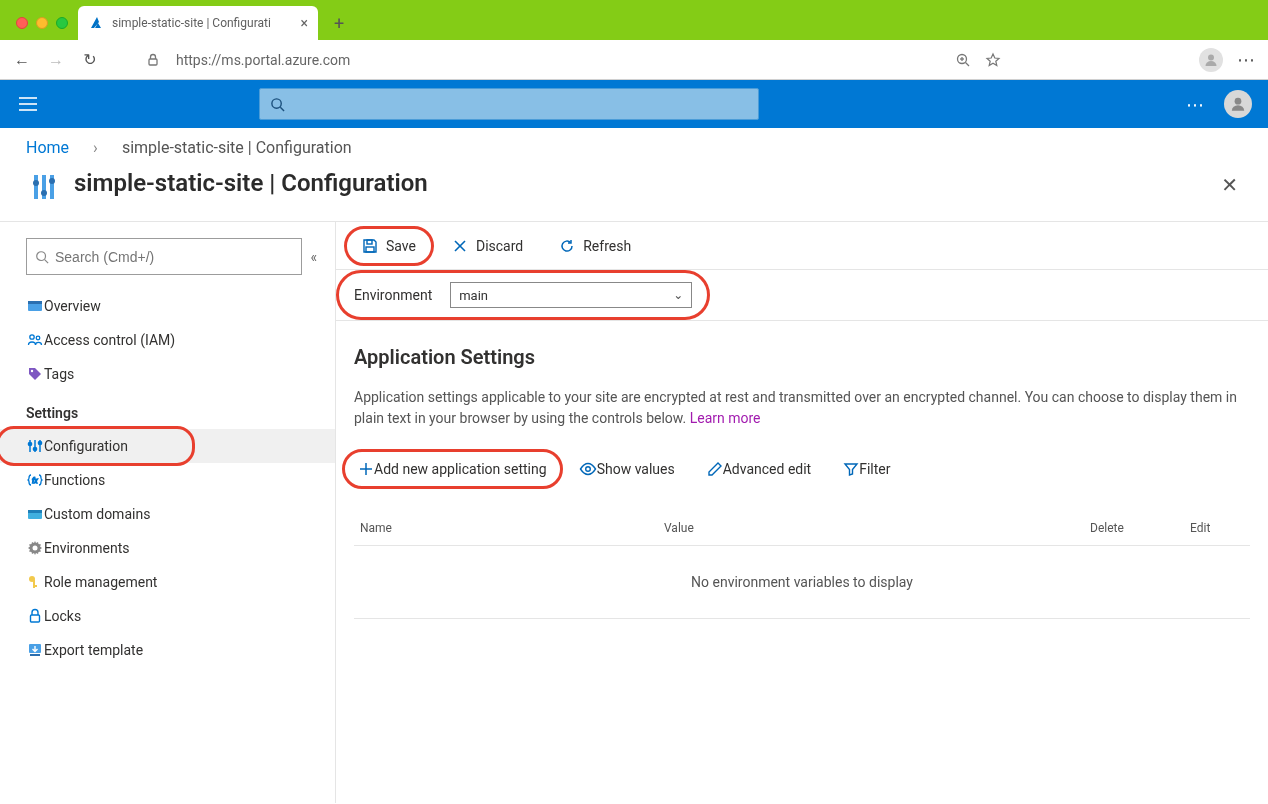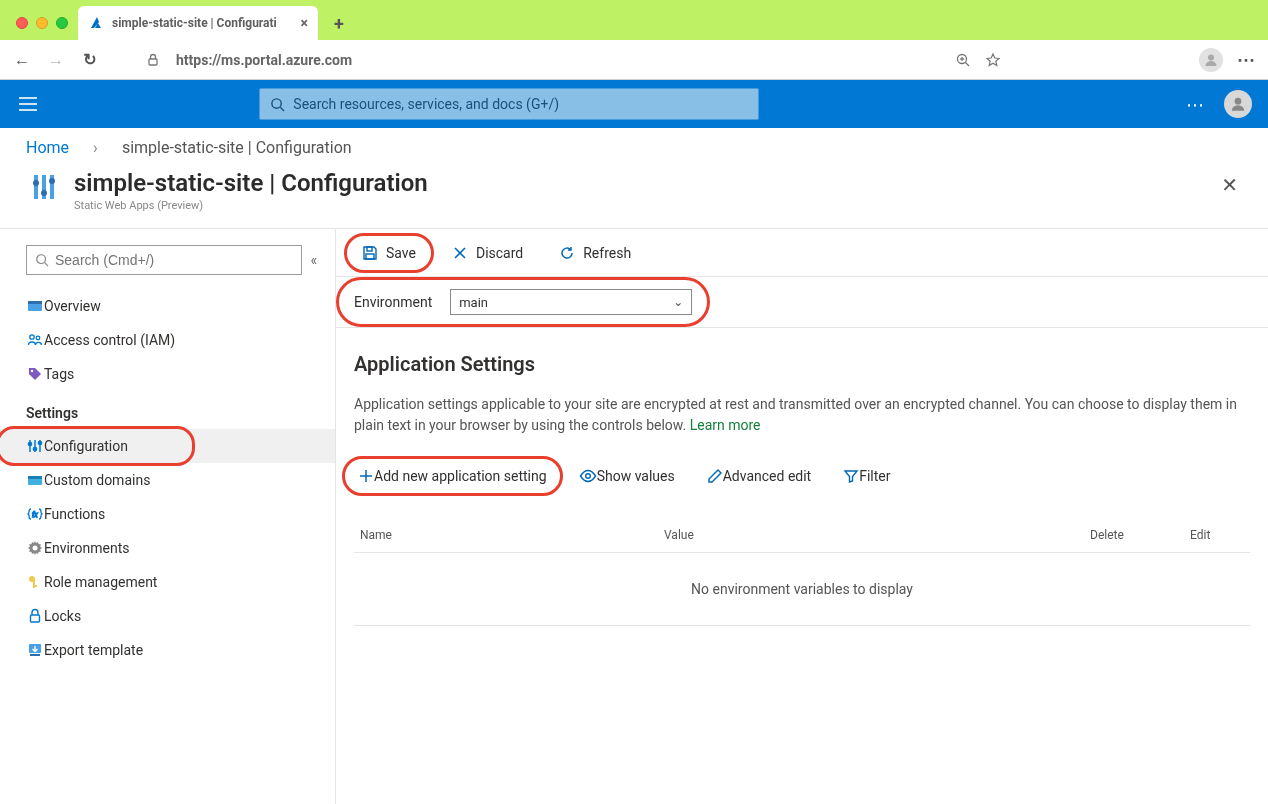--- a/index.html
+++ b/index.html
@@ -7,21 +7,21 @@
     font-family: -apple-system, BlinkMacSystemFont, "Segoe UI", Roboto, Helvetica, Arial, sans-serif;
     font-size: 14px;
     color: #323130;
     background: #fff;
     width: 1268px;
     height: 804px;
     overflow: hidden;
   }
 
   
-  .browser-chrome { background: #bef264; font-weight: bold; }
+  .browser-chrome { background: #84cc16; }
   .tab-strip {
     height: 40px;
     display: flex;
     align-items: flex-end;
     padding-left: 10px;
   }
   .traffic-lights { display: flex; gap: 8px; align-items: center; height: 34px; padding: 0 10px 0 6px; }
   .traffic-light { width: 12px; height: 12px; border-radius: 50%; }
   .tl-red { background: #ff5f57; border: 0.5px solid #e0443e; }
   .tl-yellow { background: #febc2e; border: 0.5px solid #d89d22; }
@@ -135,21 +135,21 @@
     width: 336px;
     border-right: 1px solid #e5e5e5;
     padding: 16px 0 0 0;
   }
   .sidebar-search-row {
     display:flex; align-items:center; gap:8px;
     padding: 0 18px 14px 26px;
   }
   .sidebar-search {
     flex: 1;
-    height: 30px;
+    height: 37px;
     border: 1px solid #9c9c9c;
     display: flex;
     align-items: center;
     padding: 0 8px;
     color: #777;
     gap: 6px;
   }
   .sidebar-search input {
     border: none; outline: none; flex:1; font-size: 14px; color:#333;
   }
@@ -195,21 +195,21 @@
     width: 242px; height: 26px;
     border: 1px solid #888;
     display:flex; align-items:center; justify-content:space-between;
     padding: 0 8px; font-size: 13px; color:#333;
   }
   .chev { font-size: 12px; color:#555; }
 
   .section-body { padding: 24px 18px; }
   .section-body h2 { font-size: 20px; font-weight: 600; margin-bottom: 18px; }
   .section-body p { color:#555; line-height: 1.5; }
-  .section-body p a { color:#15803d; text-decoration: none; }
+  .section-body p a { color:#a21caf; text-decoration: none; }
 
   .action-row {
     display:flex; align-items:center; gap: 24px;
     margin-top: 26px;
     font-size: 14px;
   }
   .action-btn { display:flex; align-items:center; color:#323130; padding: 6px 4px; }
   .action-btn .ci { color:#0067b8; display:flex; }
 
   .table-header {
@@ -313,21 +313,20 @@
         <line x1="0" y1="1" x2="18" y2="1"></line>
         <line x1="0" y1="7" x2="18" y2="7"></line>
         <line x1="0" y1="13" x2="18" y2="13"></line>
       </svg>
   </div>
   <div class="global-search">
     <svg width="15" height="15" viewBox="0 0 16 16" fill="none" stroke="#1b4f7c" stroke-width="1.5">
         <circle cx="7" cy="7" r="5"></circle>
         <line x1="11" y1="11" x2="15" y2="15"></line>
       </svg>
-    <span>Search resources, services, and docs (G+/)</span>
   </div>
   <div class="topbar-right">
     <div class="topbar-dots">⋯</div>
     <div class="topbar-avatar">
       <svg width="18" height="18" viewBox="0 0 16 16" fill="#888">
           <circle cx="8" cy="5.5" r="3"></circle>
           <path d="M2.5 14 a5.5 5 0 0 1 11 0 Z"></path>
         </svg>
     </div>
   </div>
@@ -345,21 +344,20 @@
       <rect x="6" y="4" width="4" height="24" fill="#4aa0e6"></rect>
       <rect x="14" y="4" width="4" height="24" fill="#4aa0e6"></rect>
       <rect x="22" y="4" width="4" height="24" fill="#4aa0e6"></rect>
       <circle cx="8" cy="12" r="3" fill="#2b6fb0"></circle>
       <circle cx="16" cy="22" r="3" fill="#2b6fb0"></circle>
       <circle cx="24" cy="10" r="3" fill="#2b6fb0"></circle>
     </svg>
   </div>
   <div class="page-titles">
     <h1>simple-static-site | Configuration</h1>
-    <div class="subtitle">Static Web Apps (Preview)</div>
   </div>
   <div class="page-close">✕</div>
 </div>
 
 <div class="layout">
 
   <div class="sidebar">
     <div class="sidebar-search-row">
       <div class="sidebar-search">
         <svg width="14" height="14" viewBox="0 0 16 16" fill="none" stroke="#888" stroke-width="1.4">
@@ -411,36 +409,36 @@
             <line x1="13" y1="2" x2="13" y2="14"></line>
             <circle cx="3" cy="6" r="1.6" fill="#0078d4"></circle>
             <circle cx="8" cy="11" r="1.6" fill="#0078d4"></circle>
             <circle cx="13" cy="5" r="1.6" fill="#0078d4"></circle>
           </svg>
       </span>
       <span>Configuration</span>
     </div>
     <div class="menu-item">
       <span class="mi-icon">
-        <svg width="16" height="16" viewBox="0 0 16 16">
-            <rect x="1" y="4" width="14" height="9" rx="1" fill="#40b0e0"></rect>
-            <rect x="1" y="4" width="14" height="3" fill="#1e7fb8"></rect>
-          </svg>
-      </span>
-      <span>Custom domains</span>
-    </div>
-    <div class="menu-item">
-      <span class="mi-icon">
         <svg width="16" height="16" viewBox="0 0 16 16" fill="none" stroke="#0078d4" stroke-width="1.3">
             <path d="M4 3 q-2 0 -2 3 q0 2 -1.5 2 q1.5 0 1.5 2 q0 3 2 3"></path>
             <path d="M12 3 q2 0 2 3 q0 2 1.5 2 q-1.5 0 -1.5 2 q0 3 -2 3"></path>
             <text x="5" y="11" font-size="7" fill="#0078d4" font-style="italic">fx</text>
           </svg>
       </span>
       <span>Functions</span>
+    </div>
+    <div class="menu-item">
+      <span class="mi-icon">
+        <svg width="16" height="16" viewBox="0 0 16 16">
+            <rect x="1" y="4" width="14" height="9" rx="1" fill="#40b0e0"></rect>
+            <rect x="1" y="4" width="14" height="3" fill="#1e7fb8"></rect>
+          </svg>
+      </span>
+      <span>Custom domains</span>
     </div>
     <div class="menu-item">
       <span class="mi-icon">
         <svg width="16" height="16" viewBox="0 0 16 16" fill="#888">
             <path d="M8 1 L9 3 L11 2 L11.5 4 L14 4.5 L13 6.5 L15 8 L13 9.5 L14 11.5 L11.5 12 L11 14 L9 13 L8 15 L7 13 L5 14 L4.5 12 L2 11.5 L3 9.5 L1 8 L3 6.5 L2 4.5 L4.5 4 L5 2 L7 3 Z"></path>
             <circle cx="8" cy="8" r="2.5" fill="#fff"></circle>
           </svg>
       </span>
       <span>Environments</span>
     </div>

